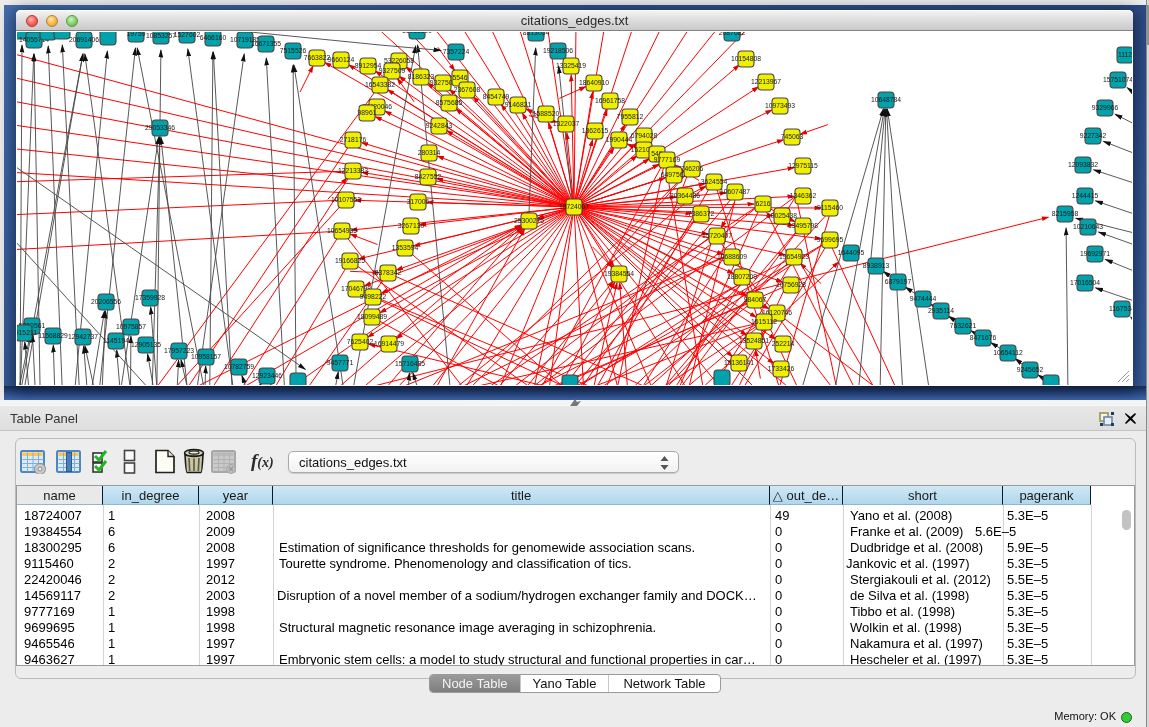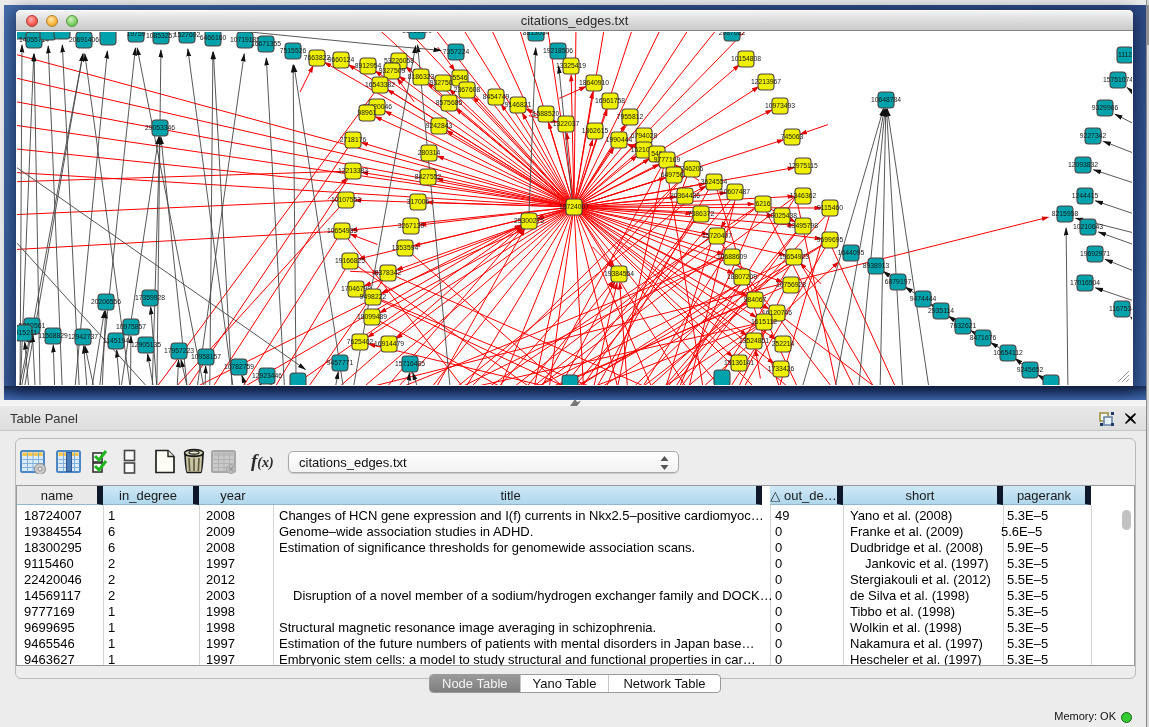--- a/index.html
+++ b/index.html
@@ -8,21 +8,21 @@
 #titlebar{position:absolute;left:0;top:0;width:100%;height:21px;border-radius:5px 5px 0 0;background:linear-gradient(#f6f6f6,#dfdfdf 45%,#cacaca);border-bottom:1px solid #838383;box-shadow:inset 0 1px 0 #fdfdfd}
 .tl{position:absolute;top:4.5px;width:12px;height:12px;border-radius:50%;}
 #title{position:absolute;top:3px;left:0;width:100%;text-align:center;font-size:13px;color:#2a2a2a}
 #tablepanel{position:absolute;left:0;top:400px;width:1146px;height:327px;background:#ececec}
 #tphead{position:absolute;left:0;top:5px;width:100%;height:26px;background:linear-gradient(#e8e8e8,#dedede);border-top:1px solid #f8f8f8;border-bottom:1px solid #c4c4c4;}
 #tphead span{position:absolute;left:10px;top:5px;font-size:13px;color:#333}
 #toolpanel{position:absolute;left:15px;top:38px;width:1121px;height:234px;}
 #toolbox{position:absolute;left:0;top:0;width:100%;height:241px;border:1px solid #bbb;border-radius:6px;background:#ededed}
 #ddrop{position:absolute;left:273px;top:13px;width:391px;height:22px;border:1px solid #a9a9a9;border-radius:5px;background:linear-gradient(#ffffff,#f2f2f2);box-shadow:0 1px 1px rgba(0,0,0,.15);font-size:13px;color:#111;padding:3px 0 0 10px}
 #tframe{position:absolute;left:1px;top:47px;width:1119px;height:181px;border:1px solid #9a9a9a;background:#fff;overflow:hidden}
-.hc{position:absolute;top:0;height:19px;background:linear-gradient(#cfe8f6,#b0d7ec);border-right:6px solid #0f172a;border-bottom:1px solid #8fb7cd;font-size:13px;color:#1a1a1a;text-align:center;padding-top:2px}
+.hc{position:absolute;top:0;height:19px;background:linear-gradient(#cfe8f6,#b0d7ec);border-right:1px solid #0f172a;border-bottom:1px solid #8fb7cd;font-size:13px;color:#1a1a1a;text-align:center;padding-top:2px}
 .row{position:absolute;left:0;width:1076px;height:16px;font-size:13px;color:#000;white-space:nowrap}
 .row div{position:absolute;top:1px}
 .gl{position:absolute;top:19px;width:1px;height:160px;background:#d4d4d4}
 #tabs{position:absolute;left:429px;top:274px;height:19px;display:flex;border:1px solid #9a9a9a;border-radius:4px;overflow:hidden;background:#fff}
 .tab{font-size:13px;padding:1px 12px 0;color:#111;border-right:1px solid #c8c8c8}
 .tab:last-child{border-right:none;padding:1px 14px 0}
 .tabsel{background:linear-gradient(#9a9a9a,#7e7e7e);color:#f4f4f4}
 #memory{position:absolute;right:30px;bottom:5px;font-size:11px;color:#111}
 #memdot{position:absolute;right:14px;bottom:4px;width:11px;height:11px;border-radius:50%;background:#33cc33;border:1px solid #1a661a}
 #rstrip{position:absolute;right:0px;top:0;width:3px;height:727px;background:#d8d8d8;border-left:1px solid #8a8a8a}
@@ -685,79 +685,78 @@
     <div id="ddrop">citations_edges.txt
       <svg width="11" height="14" viewBox="0 0 11 14" style="position:absolute;right:8px;top:4px">
         <path d="M5.5,0 L9.5,5 L1.5,5 z" fill="#555"></path>
           <path d="M5.5,14 L9.5,9 L1.5,9 z" fill="#555"></path>
       </svg>
     </div>
     <div id="tframe">
       <div class="hc" style="left:0px;width:86px;background:#e9e9e9;">name</div>
         <div class="hc" style="left:86px;width:96px;">in_degree</div>
         <div class="hc" style="left:182px;width:74px;">year</div>
-        <div class="hc" style="left:248px;width:497px;">title</div>
+        <div class="hc" style="left:256px;width:497px;">title</div>
         <div class="hc" style="left:753px;width:73px;">△ out_de…</div>
         <div class="hc" style="left:826px;width:160px;">short</div>
         <div class="hc" style="left:986px;width:88px;">pagerank</div>
       <div class="gl" style="left:86px"></div>
         <div class="gl" style="left:182px"></div>
         <div class="gl" style="left:256px"></div>
         <div class="gl" style="left:753px"></div>
         <div class="gl" style="left:826px"></div>
         <div class="gl" style="left:986px"></div>
         <div class="gl" style="left:1074px"></div>
       <div class="row" style="top:21px">
           <div style="left:7px">18724007</div>
           <div style="left:91px">1</div>
           <div style="left:189px">2008</div>
-          <div style="left:262px;width:488px;overflow:hidden">Changes of HCN gene expression and I(f) currents in Nkx2.5–positive cardiomyoc…</div>
           <div style="left:758px">49</div>
           <div style="left:833px">Yano et al. (2008)</div>
           <div style="left:990px">5.3E–5</div>
         </div>
         <div class="row" style="top:37px">
           <div style="left:7px">19384554</div>
           <div style="left:91px">6</div>
           <div style="left:189px">2009</div>
-          <div style="left:262px;width:488px;overflow:hidden">Genome–wide association studies in ADHD.</div>
           <div style="left:758px">0</div>
           <div style="left:833px">Franke et al. (2009)</div>
-          <div style="left:984px">5.6E–5</div>
+          <div style="left:958px">5.6E–5</div>
         </div>
         <div class="row" style="top:53px">
           <div style="left:7px">18300295</div>
           <div style="left:91px">6</div>
           <div style="left:189px">2008</div>
           <div style="left:262px;width:488px;overflow:hidden">Estimation of significance thresholds for genomewide association scans.</div>
           <div style="left:758px">0</div>
           <div style="left:833px">Dudbridge et al. (2008)</div>
           <div style="left:990px">5.9E–5</div>
         </div>
         <div class="row" style="top:69px">
           <div style="left:7px">9115460</div>
           <div style="left:91px">2</div>
           <div style="left:189px">1997</div>
+          <div style="left:262px;width:488px;overflow:hidden">Tourette syndrome. Phenomenology and classification of tics.</div>
           <div style="left:758px">0</div>
-          <div style="left:848px">Jankovic et al. (1997)</div>
+          <div style="left:829px">Jankovic et al. (1997)</div>
           <div style="left:990px">5.3E–5</div>
         </div>
         <div class="row" style="top:85px">
           <div style="left:7px">22420046</div>
           <div style="left:91px">2</div>
           <div style="left:189px">2012</div>
           <div style="left:758px">0</div>
           <div style="left:833px">Stergiakouli et al. (2012)</div>
           <div style="left:990px">5.5E–5</div>
         </div>
         <div class="row" style="top:101px">
           <div style="left:7px">14569117</div>
           <div style="left:91px">2</div>
           <div style="left:189px">2003</div>
-          <div style="left:276px;width:488px;overflow:hidden">Disruption of a novel member of a sodium/hydrogen exchanger family and DOCK…</div>
+          <div style="left:260px;width:488px;overflow:hidden">Disruption of a novel member of a sodium/hydrogen exchanger family and DOCK…</div>
           <div style="left:758px">0</div>
           <div style="left:833px">de Silva et al. (1998)</div>
           <div style="left:990px">5.3E–5</div>
         </div>
         <div class="row" style="top:117px">
           <div style="left:7px">9777169</div>
           <div style="left:91px">1</div>
           <div style="left:189px">1998</div>
           <div style="left:758px">0</div>
           <div style="left:833px">Tibbo et al. (1998)</div>
@@ -769,21 +768,20 @@
           <div style="left:189px">1998</div>
           <div style="left:262px;width:488px;overflow:hidden">Structural magnetic resonance image averaging in schizophrenia.</div>
           <div style="left:758px">0</div>
           <div style="left:833px">Wolkin et al. (1998)</div>
           <div style="left:990px">5.3E–5</div>
         </div>
         <div class="row" style="top:149px">
           <div style="left:7px">9465546</div>
           <div style="left:91px">1</div>
           <div style="left:189px">1997</div>
-          <div style="left:262px;width:488px;overflow:hidden">Estimation of the future numbers of patients with mental disorders in Japan base…</div>
           <div style="left:758px">0</div>
           <div style="left:833px">Nakamura et al. (1997)</div>
           <div style="left:990px">5.3E–5</div>
         </div>
         <div class="row" style="top:165px">
           <div style="left:7px">9463627</div>
           <div style="left:91px">1</div>
           <div style="left:189px">1997</div>
           <div style="left:262px;width:488px;overflow:hidden">Embryonic stem cells: a model to study structural and functional properties in car…</div>
           <div style="left:758px">0</div>

